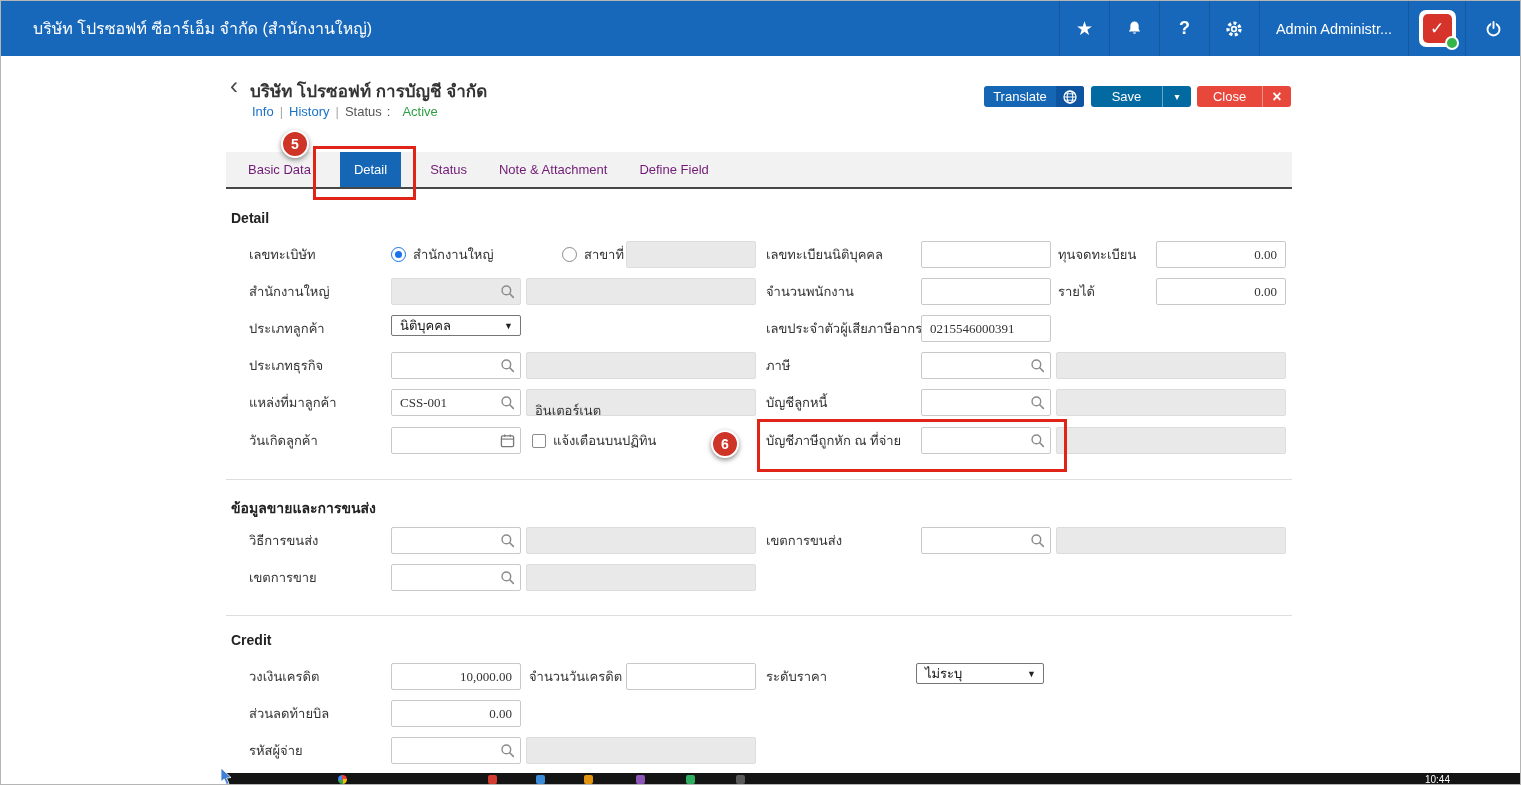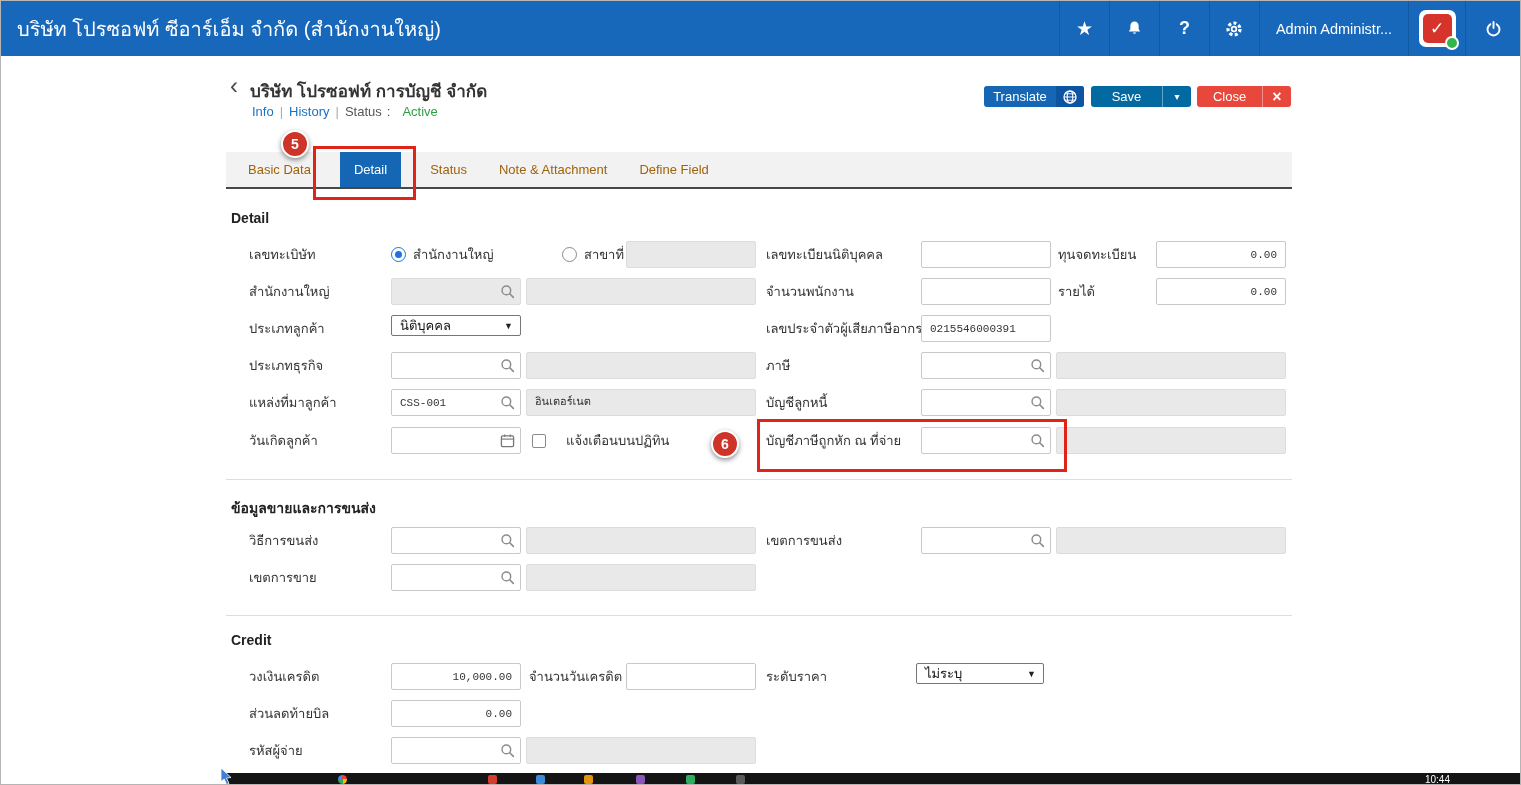--- a/index.html
+++ b/index.html
@@ -1,20 +1,20 @@
 <!DOCTYPE html>
 <html><head>
 <meta charset="utf-8">
 <style>
   html,body{margin:0;padding:0;background:#e8e8e8}
   .screen{position:relative;width:1521px;height:785px;background:#fff;overflow:hidden;
     font-family:"Liberation Sans","DejaVu Sans",sans-serif;border:1px solid #b5b5b5;box-sizing:border-box}
   
   .topbar{position:absolute;left:0;top:0;right:0;height:55px;background:#1768bb;color:#fff;display:flex;align-items:center}
-  .tb-company{padding-left:16px;font-size:20px;white-space:nowrap}
+  .tb-company{padding-left:32px;font-size:16px;white-space:nowrap}
   .tb-right{position:absolute;right:0;top:0;height:55px;display:flex;align-items:stretch}
   .tb-cell{display:flex;align-items:center;justify-content:center;width:49px;border-left:1px solid rgba(0,0,0,.14);cursor:pointer}
   .tb-user{width:auto;padding:0 16px;font-size:14.5px;white-space:nowrap}
   .tb-star{font-size:19px;line-height:1}
   .tb-q{font-size:18px;font-weight:bold}
   .avatar{width:37px;height:37px;background:#fff;border-radius:7px;position:relative;display:flex;align-items:center;justify-content:center}
   .avatar-inner{width:29px;height:29px;background:#d6332a;border-radius:5px;color:#fff;font-weight:bold;font-size:17px;display:flex;align-items:center;justify-content:center}
   .avatar-badge{position:absolute;right:-3px;bottom:-3px;width:10px;height:10px;border-radius:50%;background:#35b44a;border:2px solid #fff}
   
   .back{position:absolute;left:229px;top:73px;font-size:24px;color:#4a4a4a;cursor:pointer;line-height:1}
@@ -31,43 +31,43 @@
   .btn-seg{display:flex;align-items:center;justify-content:center;width:28px}
   .btn-translate{left:983px;width:100px;background:#1566b4}
   .btn-translate .btn-seg{background:#0d55a0}
   .btn-save{left:1090px;width:100px;background:#0369a1}
   .btn-save .btn-seg{border-left:1px solid rgba(255,255,255,.4);font-size:10px}
   .btn-close{left:1196px;width:94px;background:#e8473c}
   .btn-close .btn-seg{border-left:1px solid rgba(255,255,255,.4);font-size:16px;font-weight:bold}
   
   .tabbar{position:absolute;left:225px;top:151px;width:1066px;height:37px;background:#f2f2f2;border-bottom:2px solid #474747;
     display:flex;align-items:stretch;padding-left:19px;box-sizing:border-box}
-  .tab{display:flex;align-items:center;margin-right:26px;font-size:13px;color:#a16207;cursor:pointer;padding:0 3px;white-space:nowrap}
+  .tab{display:flex;align-items:center;margin-right:26px;font-size:13px;color:#701a75;cursor:pointer;padding:0 3px;white-space:nowrap}
   .tab.active{background:#1566b4;color:#fff;padding:0 14px}
   
   .sec-h{position:absolute;font-size:14px;font-weight:bold;color:#222;white-space:nowrap}
   .flabel{position:absolute;font-size:13px;color:#333;line-height:27px;white-space:nowrap}
   .hr{position:absolute;left:225px;width:1066px;height:1px;background:#ddd}
   .fw{position:absolute;height:27px}
   .fw > input,.fw > .box{display:block;width:100%;height:100%;box-sizing:border-box;border:1px solid #c9c9c9;border-radius:2px;
-    background:#fff;font-size:11px;padding:0 8px;color:#333;font-family:Liberation Mono, monospace;line-height:25px;outline:none;white-space:nowrap;overflow:hidden}
+    background:#fff;font-size:13px;padding:8px 8px;color:#333;font-family:Liberation Serif, serif;line-height:25px;outline:none;white-space:nowrap;overflow:hidden}
   .fw.dis > .box{background:#e9e9e9;border-color:#dcdcdc}
   .fw.srch > input,.fw.srch > .box{padding-right:24px}
   .fw .mag,.fw .cal{position:absolute;right:6px;top:6px;width:15px;height:15px;pointer-events:none}
   .num{text-align:right}
   .cA{left:390px;width:130px}.cB{left:525px;width:230px}.cC{left:920px;width:130px}.cD{left:1055px;width:230px}.cE{left:1155px;width:130px}
   .r1{top:240px}.r2{top:277px}.r3{top:314px}.r4{top:351px}.r5{top:388px}.r6{top:426px}
   .s1{top:526px}.s2{top:563px}
   .k1{top:662px}.k2{top:699px}.k3{top:736px}
   .lA{left:248px}.lB{left:765px}.lC{left:1057px}
   .radwrap{position:absolute;display:flex;align-items:center;gap:7px;font-size:13px;color:#333;height:27px;cursor:pointer}
   .radio{width:15px;height:15px;border-radius:50%;border:1px solid #8a8a8a;background:#fff;box-sizing:border-box;flex:0 0 auto}
   .radio.on{border:1px solid #1a73e8;position:relative}
   .radio.on::after{content:"";position:absolute;left:3px;top:3px;width:7px;height:7px;border-radius:50%;background:#1a73e8}
-  .cbwrap{position:absolute;display:flex;align-items:center;gap:20px;font-size:13px;color:#333;cursor:pointer}
+  .cbwrap{position:absolute;display:flex;align-items:center;gap:7px;font-size:13px;color:#333;cursor:pointer}
   .cb{width:14px;height:14px;border:1px solid #8a8a8a;background:#fff;border-radius:2px;box-sizing:border-box;flex:0 0 auto}
   .selwrap{position:absolute;height:21px;cursor:pointer}
   .selbox{display:flex;align-items:center;justify-content:space-between;width:100%;height:100%;box-sizing:border-box;
     border:1px solid #767676;border-radius:2px;background:#fff;font-size:13px;padding:0 7px 0 8px;color:#111}
   .selbox .caret{font-size:9px;color:#222;margin-left:6px}
   
   .rc{position:absolute;width:28px;height:28px;border-radius:50%;background:#cf3428;border:2px solid #fff;
     box-shadow:0 2px 5px rgba(0,0,0,.45);color:#fff;font-weight:bold;font-size:14px;display:flex;align-items:center;justify-content:center;z-index:60;box-sizing:border-box}
   .rrect{position:absolute;border:3px solid #e02417;z-index:55;pointer-events:none}
   

